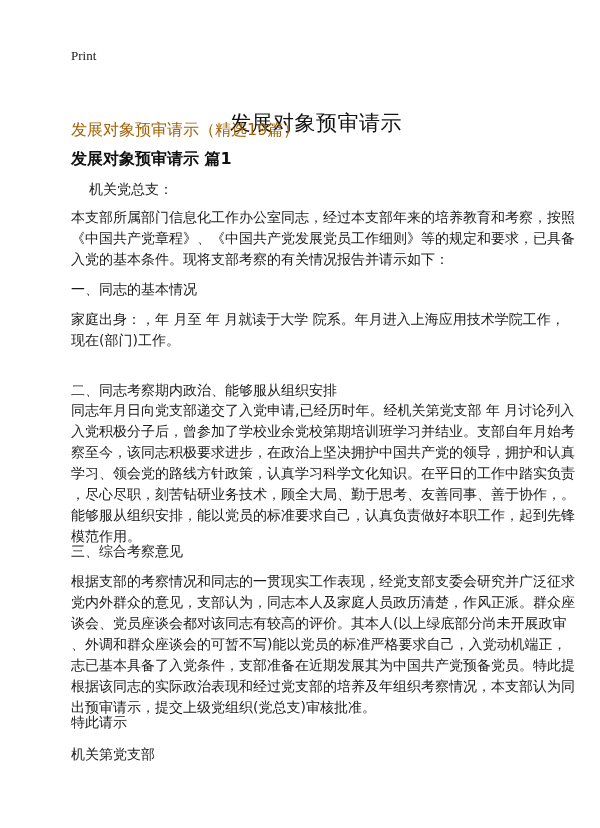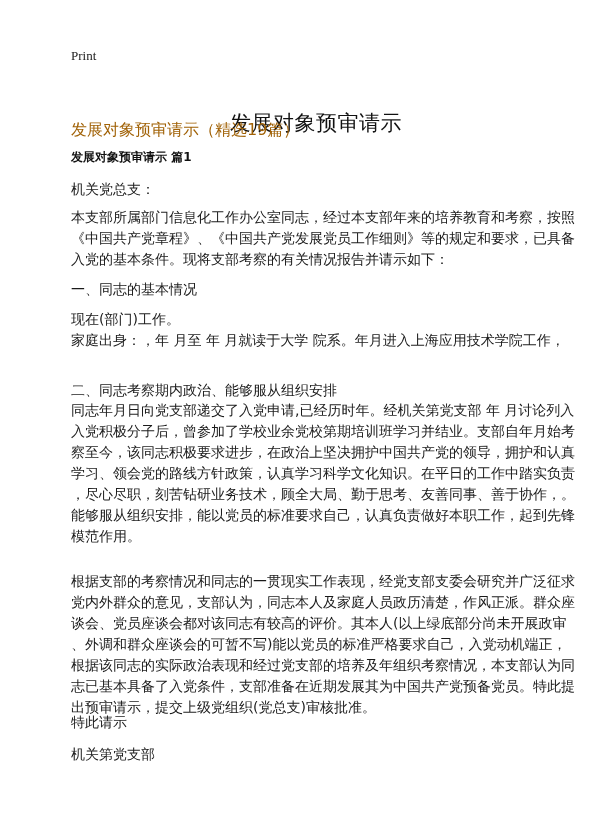--- a/index.html
+++ b/index.html
@@ -2,66 +2,67 @@
 <html><head>
 <meta charset="utf-8">
 <style>
   html, body { margin: 0; padding: 0; background: #ffffff; }
   body { width: 600px; height: 828px; position: relative; overflow: hidden; color: #1a1a1a;
          font-family: "DejaVu Sans", "Liberation Sans", sans-serif; }
   .page { position: absolute; left: 16px; top: 0; width: 600px; height: 828px; }
   .print { position: absolute; left: 55px; top: 48px; font-family: "Liberation Serif", "DejaVu Serif", serif; font-size: 13px; color: #222; }
   .title { position: absolute; left: 0; width: 600px; top: 82px; text-align: center; font-size: 21px; color: #111; letter-spacing: 0.5px; margin-top: 27px; }
   .subtitle { position: absolute; left: 55px; top: 120px; font-size: 16px; color: #a16207; }
-  .heading { position: absolute; left: 55px; top: 149px; font-size: 12px; font-weight: bold; color: #111; }
+  .heading { position: absolute; left: 55px; top: 149px; font-size: 16px; font-weight: bold; color: #111; }
   .block { position: absolute; left: 55px; width: 492px; font-size: 14px; line-height: 21px; color: #1a1a1a; text-align: justify; }
   .line { display: block; white-space: nowrap; }
 </style>
 </head>
 <body>
 
 <div class="page">
   <div class="print">Print</div>
   <div class="title">发展对象预审请示</div>
   <div class="subtitle">发展对象预审请示（精选19篇）</div>
   <div class="heading">发展对象预审请示 篇1</div>
 
-  <div class="block" style="top:179px;">机关党总支：</div>
+  <div class="block" style="top:179px;margin-left:18px;">机关党总支：</div>
 
   <div class="block" style="top:207px;">
     <span class="line">本支部所属部门信息化工作办公室同志，经过本支部年来的培养教育和考察，按照</span>
     <span class="line">《中国共产党章程》、《中国共产党发展党员工作细则》等的规定和要求，已具备</span>
     <span class="line">入党的基本条件。现将支部考察的有关情况报告并请示如下：</span>
   </div>
 
   <div class="block" style="top:279px;">一、同志的基本情况</div>
 
   <div class="block" style="top:309px;">
+    <span class="line">家庭出身：，年 月至 年 月就读于大学 院系。年月进入上海应用技术学院工作，</span>
     <span class="line">现在(部门)工作。</span>
-    <span class="line">家庭出身：，年 月至 年 月就读于大学 院系。年月进入上海应用技术学院工作，</span>
   </div>
 
   <div class="block" style="top:380px;">二、同志考察期内政治、能够服从组织安排</div>
 
   <div class="block" style="top:400px;">
     <span class="line">同志年月日向党支部递交了入党申请,已经历时年。经机关第党支部 年 月讨论列入</span>
     <span class="line">入党积极分子后，曾参加了学校业余党校第期培训班学习并结业。支部自年月始考</span>
     <span class="line">察至今，该同志积极要求进步，在政治上坚决拥护中国共产党的领导，拥护和认真</span>
     <span class="line">学习、领会党的路线方针政策，认真学习科学文化知识。在平日的工作中踏实负责</span>
     <span class="line">，尽心尽职，刻苦钻研业务技术，顾全大局、勤于思考、友善同事、善于协作，。</span>
     <span class="line">能够服从组织安排，能以党员的标准要求自己，认真负责做好本职工作，起到先锋</span>
     <span class="line">模范作用。</span>
   </div>
 
+  <div class="block" style="top:541px;">三、综合考察意见</div>
 
   <div class="block" style="top:571px;">
     <span class="line">根据支部的考察情况和同志的一贯现实工作表现，经党支部支委会研究并广泛征求</span>
     <span class="line">党内外群众的意见，支部认为，同志本人及家庭人员政历清楚，作风正派。群众座</span>
     <span class="line">谈会、党员座谈会都对该同志有较高的评价。其本人(以上绿底部分尚未开展政审</span>
     <span class="line">、外调和群众座谈会的可暂不写)能以党员的标准严格要求自己，入党动机端正，</span>
+    <span class="line">志已基本具备了入党条件，支部准备在近期发展其为中国共产党预备党员。特此提</span>
     <span class="line">根据该同志的实际政治表现和经过党支部的培养及年组织考察情况，本支部认为同</span>
-    <span class="line">志已基本具备了入党条件，支部准备在近期发展其为中国共产党预备党员。特此提</span>
     <span class="line">出预审请示，提交上级党组织(党总支)审核批准。</span>
   </div>
 
   <div class="block" style="top:744px;">机关第党支部</div>
   <div class="block" style="top:712px;">特此请示</div>
 </div>
 
 </body></html>

